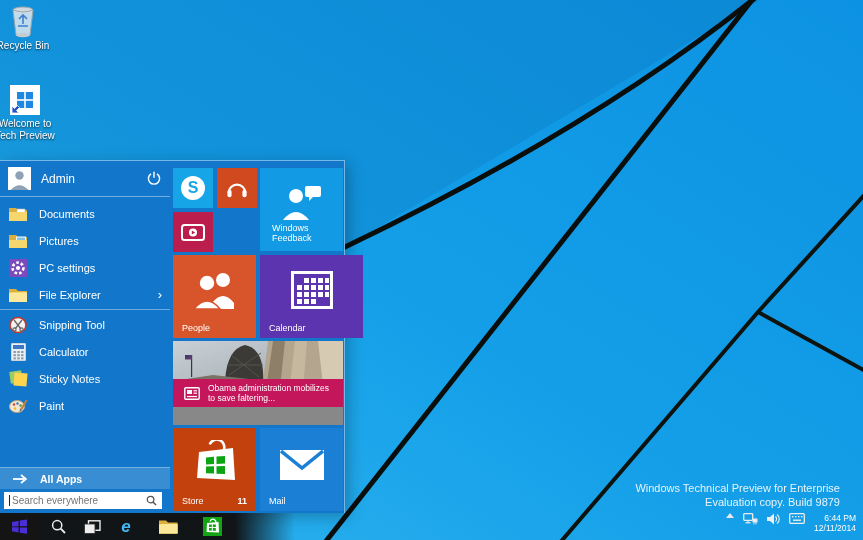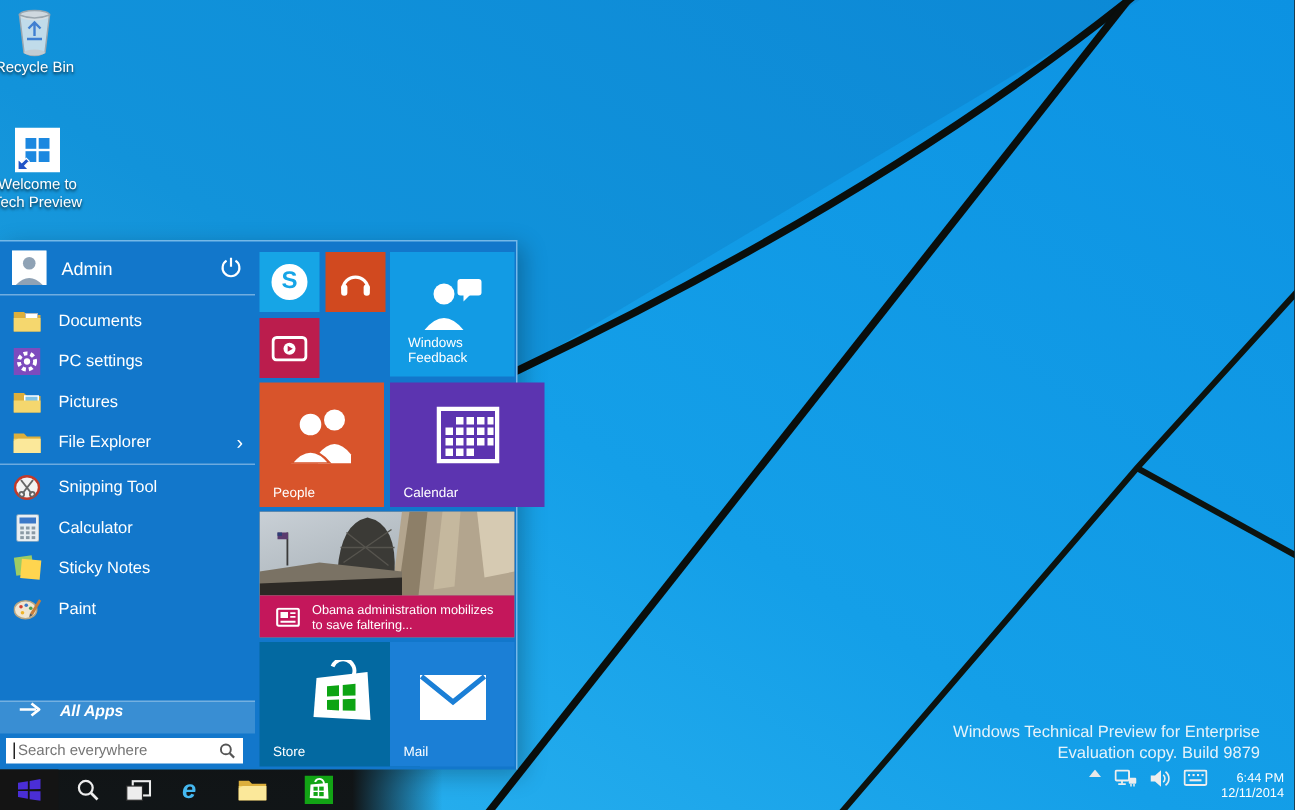--- a/index.html
+++ b/index.html
@@ -27,40 +27,40 @@
   .menu-header{height:35px;border-bottom:1px solid rgba(255,255,255,.4);display:flex;align-items:center;padding:0 8px;color:#fff;}
   .avatar{width:23px;height:23px;background:#fff;display:flex;align-items:flex-end;justify-content:center;overflow:hidden;margin-right:10px;}
   .user-name{font-size:12px;flex:1;}
   .menu-items{margin-top:3px;}
   .menu-item{height:27px;display:flex;align-items:center;padding:0 8px;color:#fff;font-size:11px;cursor:default;}
   .menu-item .mi{width:20px;height:20px;margin-right:11px;display:flex;align-items:center;justify-content:center;}
   .menu-item.hl{background:rgba(255,255,255,.17);}
   .menu-sep{height:1px;background:rgba(255,255,255,.38);margin:1px 0;}
   .chev{margin-left:auto;font-size:13px;color:#fff;line-height:1;}
   .all-apps{position:absolute;left:0;top:306px;width:100%;height:21px;background:rgba(255,255,255,.17);
-    border-top:1px solid rgba(255,255,255,.3);display:flex;align-items:flex-start;color:#fff;font-size:10.5px;font-weight:bold;font-style:italic;}
+    border-top:1px solid rgba(255,255,255,.3);display:flex;align-items:center;color:#fff;font-size:10.5px;font-weight:bold;}
   .all-apps .mi{width:20px;margin:0 10px 0 10px;display:flex;justify-content:center;}
   .search-box{position:absolute;left:4px;top:331px;width:158px;height:17px;background:#fff;
     display:flex;align-items:center;padding:0 5px;box-sizing:border-box;}
   .search-box input{border:0;outline:0;flex:1;font-size:10px;font-family:"Liberation Sans",sans-serif;
     color:#444;background:transparent;padding:0;min-width:0;}
   .caret{width:1px;height:11px;background:#222;margin-right:2px;}
 
   
   .tiles{position:absolute;left:173px;top:0;width:171px;height:100%;}
   .tile{position:absolute;color:#fff;cursor:default;overflow:hidden;}
   .tile .center{position:absolute;inset:0;display:flex;align-items:center;justify-content:center;}
   .tile .center.up{align-items:flex-start;padding-top:16px;}
   .tile-label{position:absolute;left:9px;bottom:5px;font-size:9px;line-height:10px;}
   .tile-badge{position:absolute;right:9px;bottom:5px;font-size:9px;font-weight:bold;}
   .skype-s{position:absolute;inset:0;display:flex;align-items:center;justify-content:center;}
   .skype-s .circle{width:24px;height:24px;border-radius:50%;background:#fff;display:flex;align-items:center;justify-content:center;
     color:#16a5e6;font-weight:bold;font-size:16px;}
   .news-photo{position:absolute;left:0;top:0;width:170px;height:56px;}
-  .news-banner{position:absolute;left:0;bottom:0;width:170px;height:28px;background:#c4175b;display:flex;align-items:center;}
+  .news-banner{position:absolute;left:0;bottom:18px;width:170px;height:28px;background:#c4175b;display:flex;align-items:center;}
   .news-banner .nico{margin:0 8px 0 11px;}
   .news-banner .ntext{font-size:8.5px;line-height:10.5px;width:125px;}
 
   
   .taskbar{position:absolute;left:0;bottom:0;width:863px;height:27px;
     background:linear-gradient(90deg,rgba(16,16,16,.97) 0px,rgba(16,16,16,.97) 235px,rgba(16,16,16,0) 295px);}
   .tb-btn{position:absolute;top:0;width:32px;height:27px;display:flex;align-items:center;justify-content:center;cursor:default;}
   .start-btn{left:0;width:39px;background:#141414;}
   .ie-e{font-size:17px;font-weight:bold;font-style:italic;color:#45b8f0;line-height:1;}
   .tray{position:absolute;right:0;top:0;height:27px;display:flex;gap:9px;padding-right:7px;}
@@ -147,40 +147,40 @@
               <path d="M0,2 h7 l2,2 h9 v11 h-18 Z" fill="#dcaf3c"></path>
               <rect x="8" y="3" width="8" height="11" fill="#fff" stroke="#b9b9b9" stroke-width="0.6"></rect>
               <path d="M0,6 h18 v9 h-18 Z" fill="#f5d76e"></path>
             </svg>
             </span>
           <span>Documents</span>
         </div>
 
         <div class="menu-item">
           <span class="mi">
-            <svg width="18" height="18" viewBox="0 0 18 18">
-              <rect width="18" height="18" fill="#7d4bbe"></rect>
-              <circle cx="9" cy="9" r="5.4" fill="none" stroke="#fff" stroke-width="2.6" stroke-dasharray="2.6 2"></circle>
-              <circle cx="9" cy="9" r="2.1" fill="#fff"></circle>
-            </svg>
-            </span>
-          <span>PC settings</span>
-        </div>
-
-        <div class="menu-item">
-          <span class="mi">
             <svg width="19" height="16" viewBox="0 0 19 16">
               <path d="M0,2 h7 l2,2 h9 v11 h-18 Z" fill="#dcaf3c"></path>
               <rect x="7" y="3.5" width="10" height="8" fill="#fff"></rect>
               <rect x="8" y="4.5" width="8" height="6" fill="#7fc4e8"></rect>
               <path d="M8,10.5 l3,-3 l2,2 l1.5,-1.5 l1.5,1.5 v0.5 h-8 Z" fill="#4a9e4f"></path>
               <path d="M0,7 h18 v8 h-18 Z" fill="#f5d76e"></path>
             </svg>
             </span>
           <span>Pictures</span>
+        </div>
+
+        <div class="menu-item">
+          <span class="mi">
+            <svg width="18" height="18" viewBox="0 0 18 18">
+              <rect width="18" height="18" fill="#7d4bbe"></rect>
+              <circle cx="9" cy="9" r="5.4" fill="none" stroke="#fff" stroke-width="2.6" stroke-dasharray="2.6 2"></circle>
+              <circle cx="9" cy="9" r="2.1" fill="#fff"></circle>
+            </svg>
+            </span>
+          <span>PC settings</span>
         </div>
 
         <div class="menu-item">
           <span class="mi">
             <svg width="19" height="16" viewBox="0 0 19 16">
               <path d="M0,2 h7 l2,2 h9 v11 h-18 Z" fill="#dcaf3c"></path>
               <path d="M0,5.5 h18 v9.5 h-18 Z" fill="#f5d76e"></path>
               <path d="M0,7 l3,-1.5 h15 v9.5 h-18 Z" fill="#fbe89a"></path>
             </svg>
             </span>
@@ -383,21 +383,21 @@
               <rect x="3" y="3" width="5" height="4" fill="#fff"></rect>
               <line x1="9.5" y1="3.8" x2="13" y2="3.8" stroke="#fff" stroke-width="1.2"></line>
               <line x1="9.5" y1="6.2" x2="13" y2="6.2" stroke="#fff" stroke-width="1.2"></line>
               <line x1="3" y1="9.5" x2="13" y2="9.5" stroke="#fff" stroke-width="1.2"></line>
             </svg>
             </span>
           <span class="ntext">Obama administration mobilizes to save faltering...</span>
         </div>
       </div>
 
-      <div class="tile" style="left:0;top:267px;width:83px;height:83px;background:#0369a1;padding-left:24px;">
+      <div class="tile" style="left:0;top:267px;width:83px;height:83px;background:#c2410c;">
         <div class="center up" style="padding-top:12px;">
           <svg width="44" height="44" viewBox="0 0 44 44">
             <path d="M16,6 A7.5,7.5 0 0 1 31,8" fill="none" stroke="#fff" stroke-width="2.6" transform="rotate(14 23 8)"></path>
             <polygon points="6,12 40,8 42,40 4,38" fill="#fff"></polygon>
             <g fill="#0da413">
               <polygon points="13,17.5 21,16.8 21,24 13,24.4"></polygon>
               <polygon points="23.5,16.6 32,15.9 32,23.6 23.5,23.9"></polygon>
               <polygon points="13,26.6 21,26.3 21,33.6 13,33.2"></polygon>
               <polygon points="23.5,26.2 32,25.9 32,33.9 23.5,33.7"></polygon>
             </g>

